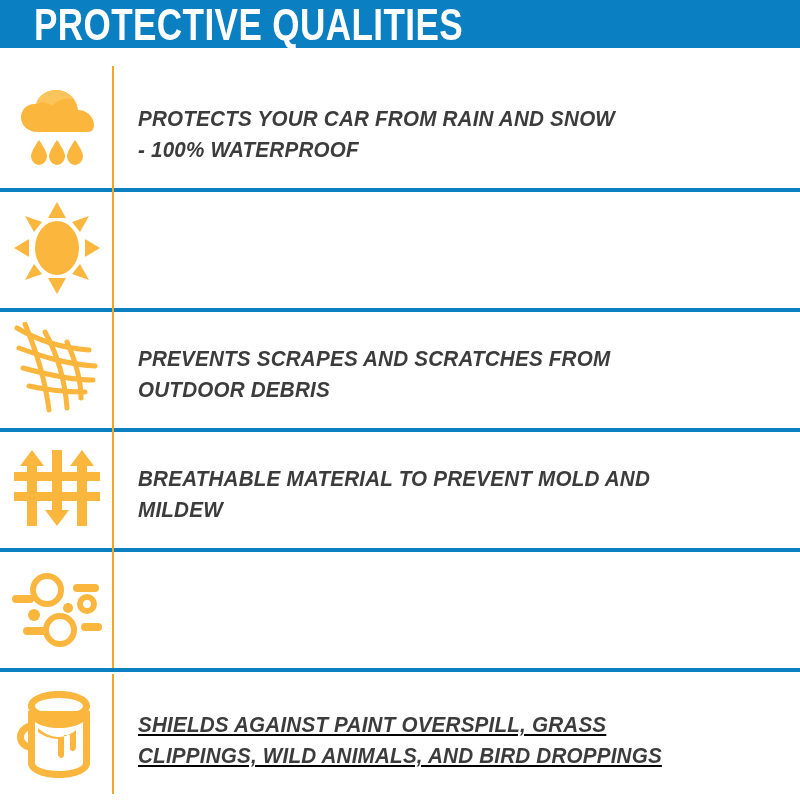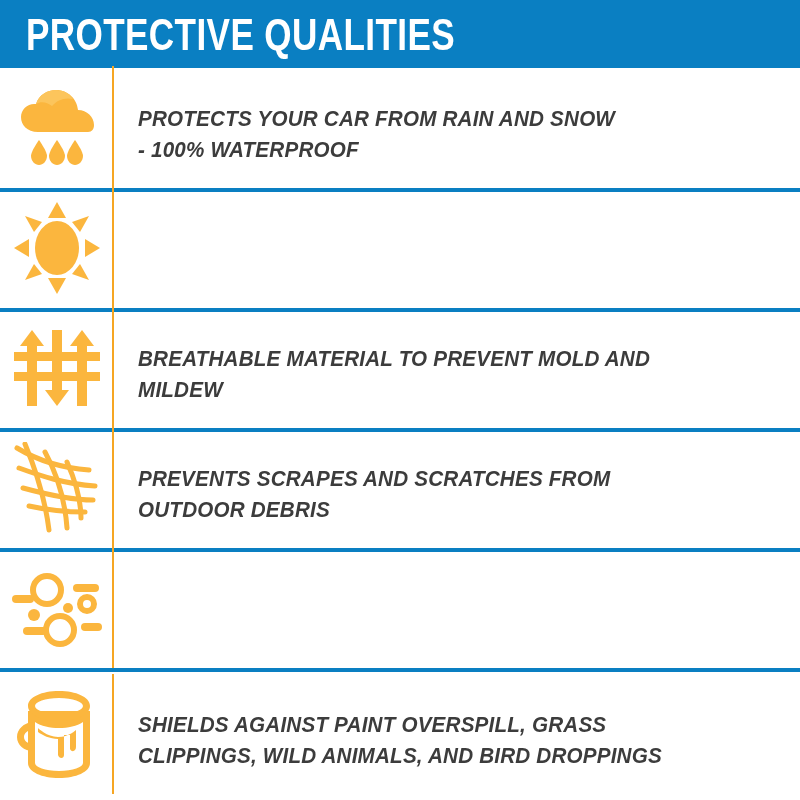--- a/index.html
+++ b/index.html
@@ -20,26 +20,26 @@
     background: #ffffff;
     box-sizing: border-box;
   }
 
   
   .header {
     position: absolute;
     left: 0;
     top: 0;
     width: 800px;
-    height: 68px;
+    height: 48px;
     background: #0a7fc2;
     display: flex;
     align-items: center;
     box-sizing: border-box;
-    padding-left: 26px;
+    padding-left: 34px;
   }
   .header-title {
     color: #ffffff;
     font-family: "Liberation Sans Narrow", "Liberation Sans", sans-serif;
     font-weight: bold;
     font-size: 45px;
     line-height: 45px;
     letter-spacing: 0.5px;
     transform: scaleX(0.78);
     transform-origin: left center;
@@ -55,21 +55,21 @@
     height: 732px;
   }
   .row {
     position: relative;
     width: 800px;
     height: 120px;
     display: flex;
     align-items: center;
     box-sizing: border-box;
   }
-  .row.last { height: 132px; }
+  .row.last { height: 132px; text-decoration: underline; }
 
   .row-divider {
     position: absolute;
     left: 0;
     top: 0;
     width: 800px;
     height: 4px;
     background: #0a7fc2;
   }
 
@@ -166,44 +166,20 @@
           </svg>
         </span>
         <div class="vrule"></div>
       </div>
     </div>
 
     <div class="row">
       <div class="row-divider"></div>
       <div class="icon-cell">
         <span>
-          <svg width="86" height="88" viewBox="0 0 86 88">
-            <g fill="#fbb63e">
-              <polygon points="18,6 30,22 23,22 23,82 13,82 13,22 6,22"></polygon>
-              <polygon points="68,6 80,22 73,22 73,82 63,82 63,22 56,22"></polygon>
-              <polygon points="43,82 31,66 38,66 38,6 48,6 48,66 55,66"></polygon>
-              <rect x="0" y="28" width="86" height="9"></rect>
-              <rect x="0" y="48" width="86" height="9"></rect>
-            </g>
-          </svg>
-        </span>
-        <div class="vrule"></div>
-      </div>
-      <div class="text-cell">
-        <div class="feature-text">
-          <div>BREATHABLE MATERIAL TO PREVENT MOLD AND</div>
-          <div>MILDEW</div>
-        </div>
-      </div>
-    </div>
-
-    <div class="row">
-      <div class="row-divider"></div>
-      <div class="icon-cell">
-        <span>
           <svg width="88" height="92" viewBox="0 0 88 92">
             <g stroke="#fbb63e" stroke-width="5" fill="none" stroke-linecap="round">
               <path d="M4 6 C24 18 48 26 76 28"></path>
               <path d="M6 26 C28 34 52 42 82 44"></path>
               <path d="M10 46 C32 52 56 58 80 58"></path>
               <path d="M16 64 C34 68 54 70 72 70"></path>
               <path d="M12 2 C22 26 32 56 36 88"></path>
               <path d="M32 10 C44 32 52 58 54 86"></path>
               <path d="M54 20 C62 38 68 58 68 76"></path>
             </g>
@@ -216,20 +192,44 @@
           <div>PREVENTS SCRAPES AND SCRATCHES FROM</div>
           <div>OUTDOOR DEBRIS</div>
         </div>
       </div>
     </div>
 
     <div class="row">
       <div class="row-divider"></div>
       <div class="icon-cell">
         <span>
+          <svg width="86" height="88" viewBox="0 0 86 88">
+            <g fill="#fbb63e">
+              <polygon points="18,6 30,22 23,22 23,82 13,82 13,22 6,22"></polygon>
+              <polygon points="68,6 80,22 73,22 73,82 63,82 63,22 56,22"></polygon>
+              <polygon points="43,82 31,66 38,66 38,6 48,6 48,66 55,66"></polygon>
+              <rect x="0" y="28" width="86" height="9"></rect>
+              <rect x="0" y="48" width="86" height="9"></rect>
+            </g>
+          </svg>
+        </span>
+        <div class="vrule"></div>
+      </div>
+      <div class="text-cell">
+        <div class="feature-text">
+          <div>BREATHABLE MATERIAL TO PREVENT MOLD AND</div>
+          <div>MILDEW</div>
+        </div>
+      </div>
+    </div>
+
+    <div class="row">
+      <div class="row-divider"></div>
+      <div class="icon-cell">
+        <span>
           <svg width="92" height="80" viewBox="0 0 92 80">
             <g fill="none" stroke="#fbb63e" stroke-width="6">
               <circle cx="36" cy="22" r="14"></circle>
               <circle cx="49" cy="62" r="14"></circle>
               <circle cx="76" cy="36" r="7"></circle>
             </g>
             <g fill="#fbb63e">
               <circle cx="23" cy="47" r="6"></circle>
               <circle cx="57" cy="40" r="5"></circle>
               <rect x="1" y="27" width="22" height="8" rx="4"></rect>

